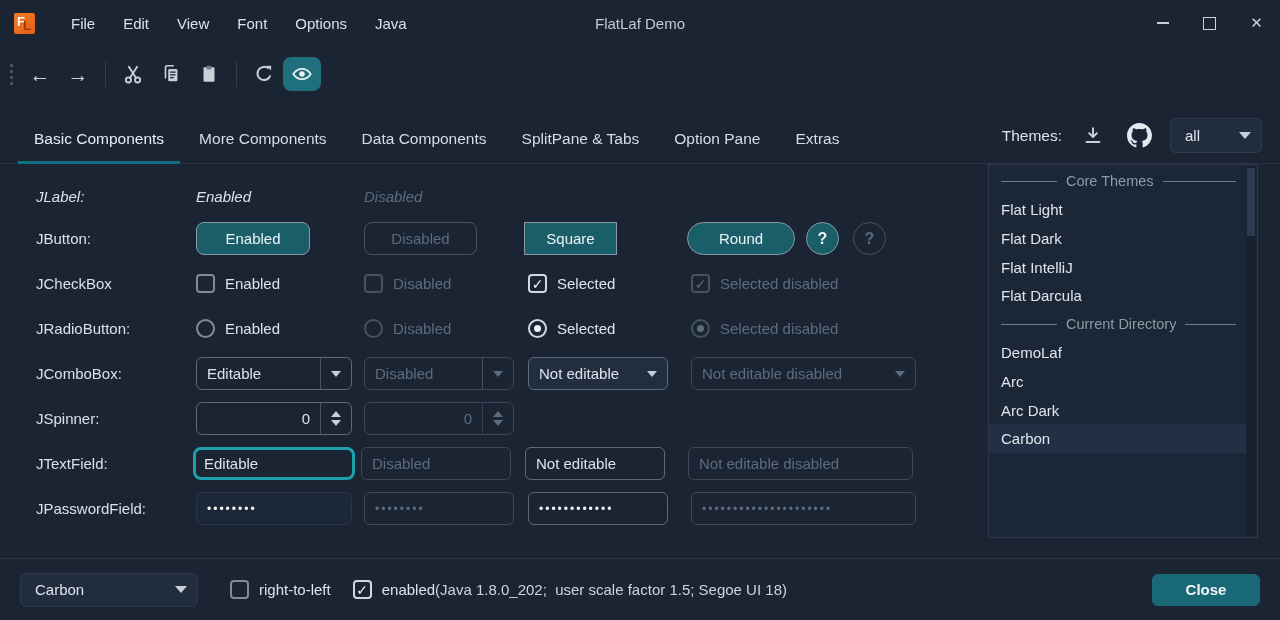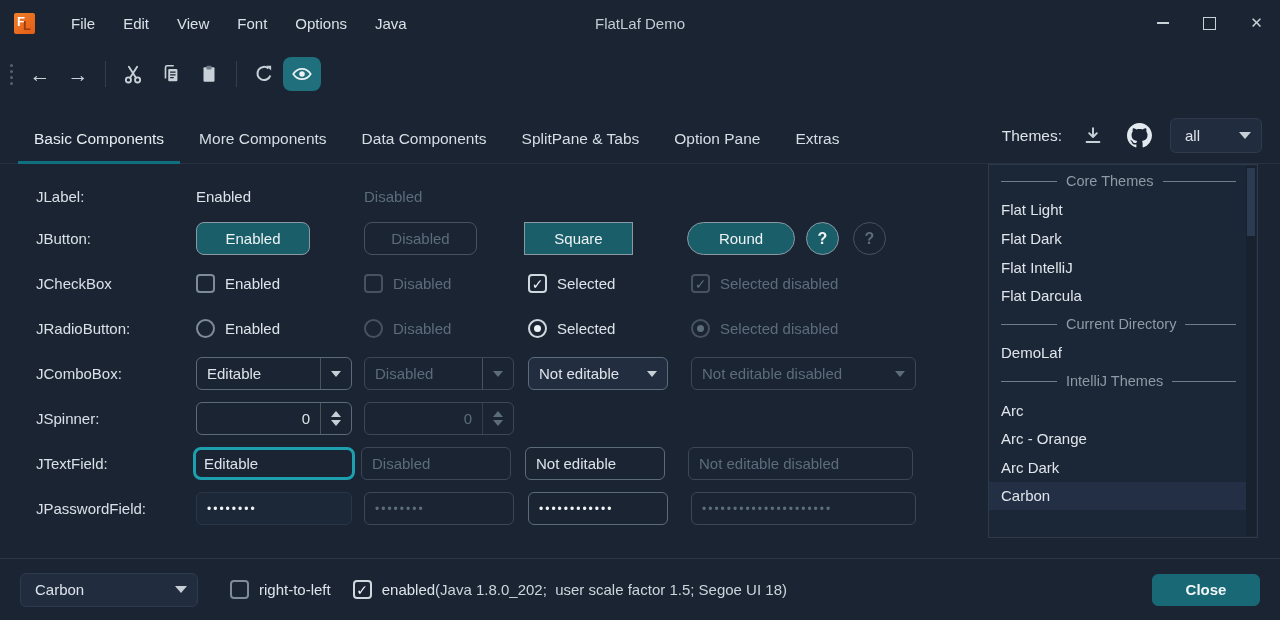--- a/index.html
+++ b/index.html
@@ -45,21 +45,21 @@
   .mini-combo{width:90px;height:33px;background:#212d3f;border:1px solid #2f3b4d;border-radius:6px;
               display:flex;align-items:center;}
   .mini-combo .val{flex:1;padding-left:14px;font-size:15px;color:#dde3ea;}
   .tri-down{width:0;height:0;border-left:6px solid transparent;border-right:6px solid transparent;border-top:7px solid #c6cfd6;margin-right:10px;}
   .tri-down.gray{border-top-color:#5d6c7b;}
 
   
   .content{flex:1;display:flex;align-items:flex-start;}
   .demo{flex:1;padding:12px 0 0 36px;}
   .row{display:flex;align-items:center;height:45px;}
-  .row.first{height:40px;}
+  .row.first{height:40px;font-style:italic;}
   .rowlabel{width:160px;font-size:15px;color:#d9e0e7;}
   .cell{width:168px;display:flex;align-items:center;}
   .cell.c2{width:164px;}
   .cell.c3{width:163px;}
   .cell.c4{width:260px;}
   .txt{font-size:15px;color:#dde3ea;}
   .txt.dis{color:#5d6c7b;}
 
   
   .btn{height:33px;border-radius:8px;display:flex;align-items:center;justify-content:center;
@@ -106,21 +106,21 @@
   .dis .tri-u{border-bottom-color:#5d6c7b;}
   .dis .tri-d{border-top-color:#5d6c7b;}
   .tfield{height:33px;border:1px solid #5c6b79;border-radius:6px;box-sizing:border-box;display:flex;align-items:center;padding-left:10px;font-size:15px;color:#dde3ea;}
   .tfield.focused{border:3px solid #1E9FAE;border-radius:8px;padding-left:8px;}
   .tfield.dis{border-color:#3c4857;color:#5d6c7b;}
   .pfield{height:33px;border:1px solid #5c6b79;border-radius:6px;box-sizing:border-box;display:flex;align-items:center;padding-left:10px;
           font-size:12px;letter-spacing:2px;color:#eef3f6;}
   .pfield.subtle{border-color:#2a3545;background:#1c2737;}
   .pfield.dis{border-color:#3c4857;color:#5d6c7b;}
   .w1{width:156px;} .w2{width:150px;} .w3{width:140px;} .w4{width:225px;}
-  .bw1{width:114px;} .bw2{width:113px;} .bw3{width:109px;} .bw4{width:108px;}
+  .bw1{width:114px;} .bw2{width:113px;} .bw3{width:93px;} .bw4{width:108px;}
 
   
   .themes-panel{width:270px;height:374px;margin-right:22px;box-sizing:border-box;background:#1b2636;
                 border:1px solid #2e3a4a;position:relative;overflow:hidden;flex:0 0 auto;}
   .theme-rows{position:absolute;left:0;top:2px;right:11px;}
   .theme-item{height:28.6px;display:flex;align-items:center;padding-left:12px;font-size:15px;color:#dfe5eb;}
   .theme-item.selected{background:#232f44;}
   .theme-sep{height:28.6px;display:flex;align-items:center;padding:0 10px 0 12px;color:#8f9aa5;font-size:14.5px;}
   .theme-sep .line{height:1px;background:#707d89;}
   .theme-sep .line.l{width:56px;margin-right:9px;}
@@ -427,27 +427,21 @@
         <div class="theme-item">Flat Light</div>
         <div class="theme-item">Flat Dark</div>
         <div class="theme-item">Flat IntelliJ</div>
         <div class="theme-item">Flat Darcula</div>
         <div class="theme-sep">
             <span class="line l"></span>
             <span>Current Directory</span>
             <span class="line r"></span>
           </div>
         <div class="theme-item">DemoLaf</div>
-        <div class="theme-sep">
-            <span class="line l"></span>
-            <span>IntelliJ Themes</span>
-            <span class="line r"></span>
-          </div>
         <div class="theme-item">Arc</div>
-        <div class="theme-item">Arc - Orange</div>
         <div class="theme-item">Arc Dark</div>
         <div class="theme-item selected">Carbon</div>
       </div>
       <div class="vscroll">
           <div class="vthumb"></div>
         </div>
     </div>
   </div>
 
   <div class="bottombar">

